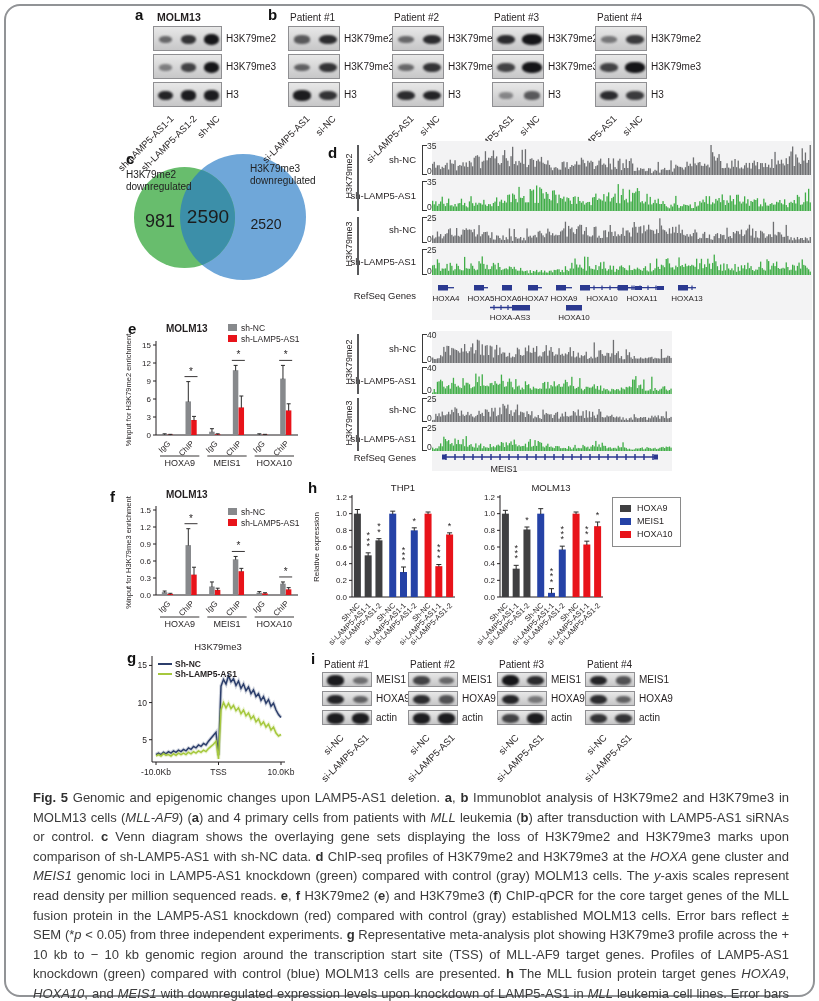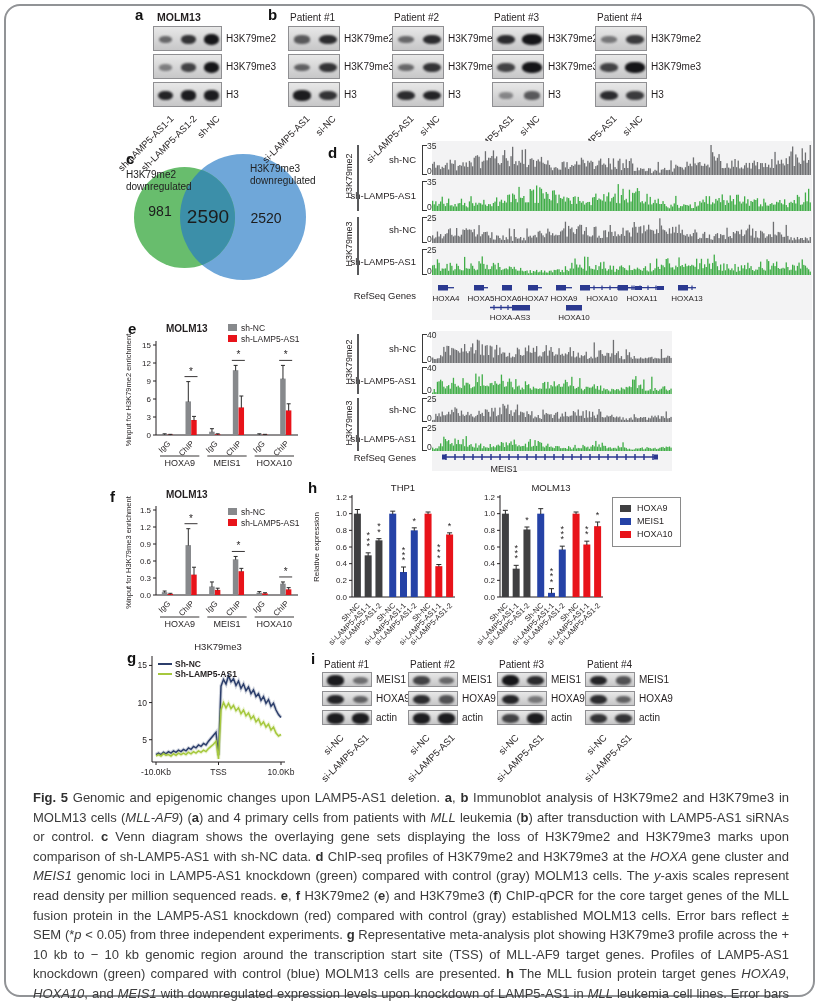--- a/index.html
+++ b/index.html
@@ -49,23 +49,23 @@
   <span class="t10" style="left:157px;top:11px;font-weight:bold">MOLM13</span>
 
   <div class="circle" style="left:180px;top:154px;width:126px;height:126px;background:#6fa7d9"></div>
   <div class="circle" style="left:134px;top:167px;width:101px;height:101px;background:#68bd6d;overflow:hidden">
     <div class="circle" style="left:46px;top:-13px;width:126px;height:126px;background:#3c8fa9"></div>
   </div>
   <span class="vlab2" style="left:126px;top:169px">H3K79me2</span>
   <span class="vlab2" style="left:126px;top:181px">downregulated</span>
   <span class="vlab2" style="left:250px;top:163px">H3K79me3</span>
   <span class="vlab2" style="left:250px;top:175px">downregulated</span>
-  <span class="vennnum" style="left:140px;top:203px;width:40px;font-size:14px">981</span>
+  <span class="vennnum" style="left:140px;top:211px;width:40px;font-size:18px">981</span>
   <span class="vennnum" style="left:184px;top:206px;width:48px;font-size:19px">2590</span>
-  <span class="vennnum" style="left:244px;top:210px;width:44px;font-size:14px">2520</span>
+  <span class="vennnum" style="left:244px;top:216px;width:44px;font-size:14px">2520</span>
 
   <div class="caption" id="caption"><span class="b">Fig. 5 </span><span>Genomic and epigenomic changes upon LAMP5-AS1 deletion. </span><span class="b">a</span><span>, </span><span class="b">b</span><span> Immunoblot analysis of H3K79me2 and H3K79me3 in MOLM13 cells (</span><span class="i">MLL-AF9</span><span>) (</span><span class="b">a</span><span>) and 4 primary cells from patients with </span><span class="i">MLL</span><span> leukemia (</span><span class="b">b</span><span>) after transduction with LAMP5-AS1 siRNAs or control. </span><span class="b">c</span><span> Venn diagram shows the overlaying gene sets displaying the loss of H3K79me2 and H3K79me3 marks upon comparison of sh-LAMP5-AS1 with sh-NC data. </span><span class="b">d</span><span> ChIP-seq profiles of H3K79me2 and H3K79me3 at the </span><span class="i">HOXA</span><span> gene cluster and </span><span class="i">MEIS1</span><span> genomic loci in LAMP5-AS1 knockdown (green) compared with control (gray) MOLM13 cells. The </span><span class="i">y</span><span>-axis scales represent read density per million sequenced reads. </span><span class="b">e</span><span>, </span><span class="b">f</span><span> H3K79me2 (</span><span class="b">e</span><span>) and H3K79me3 (</span><span class="b">f</span><span>) ChIP-qPCR for the core target genes of the MLL fusion protein in the LAMP5-AS1 knockdown (red) compared with control (gray) established MOLM13 cells. Error bars reflect ± SEM (*</span><span class="i">p</span><span> &lt; 0.05) from three independent experiments. </span><span class="b">g</span><span> Representative meta-analysis plot showing H3K79me3 profile across the + 10 kb to − 10 kb genomic region around the transcription start site (TSS) of MLL-AF9 target genes. Profiles of LAMP5-AS1 knockdown (green) compared with control (blue) MOLM13 cells are presented. </span><span class="b">h</span><span> The MLL fusion protein target genes </span><span class="i">HOXA9</span><span>, </span><span class="i">HOXA10</span><span>, and </span><span class="i">MEIS1</span><span> with downregulated expression levels upon knockdown of LAMP5-AS1 in </span><span class="i">MLL</span><span> leukemia cell lines. Error bars reflect ± SEM (*</span></div>
 <div class="wb" style="position: absolute; left: 153px; top: 26px; width: 69px; height: 25px;">
       <div class="band" style="left: 4.969px; top: 8.7625px; width: 13.062px; height: 7.475px; opacity: 0.571;"></div>
       <div class="band" style="left: 27.136px; top: 7.8px; width: 14.728px; height: 9.4px; opacity: 0.844;"></div>
       <div class="band" style="left: 49.66px; top: 7.25px; width: 15.68px; height: 10.5px; opacity: 1;"></div>
     </div>
     <div class="wbl" style="position: absolute; left: 226px; top: 32.5px;">H3K79me2</div>
     <div class="wb" style="position: absolute; left: 153px; top: 54px; width: 69px; height: 25px;">
       <div class="band" style="left: 5.326px; top: 9.175px; width: 12.348px; height: 6.65px; opacity: 0.454;"></div>

